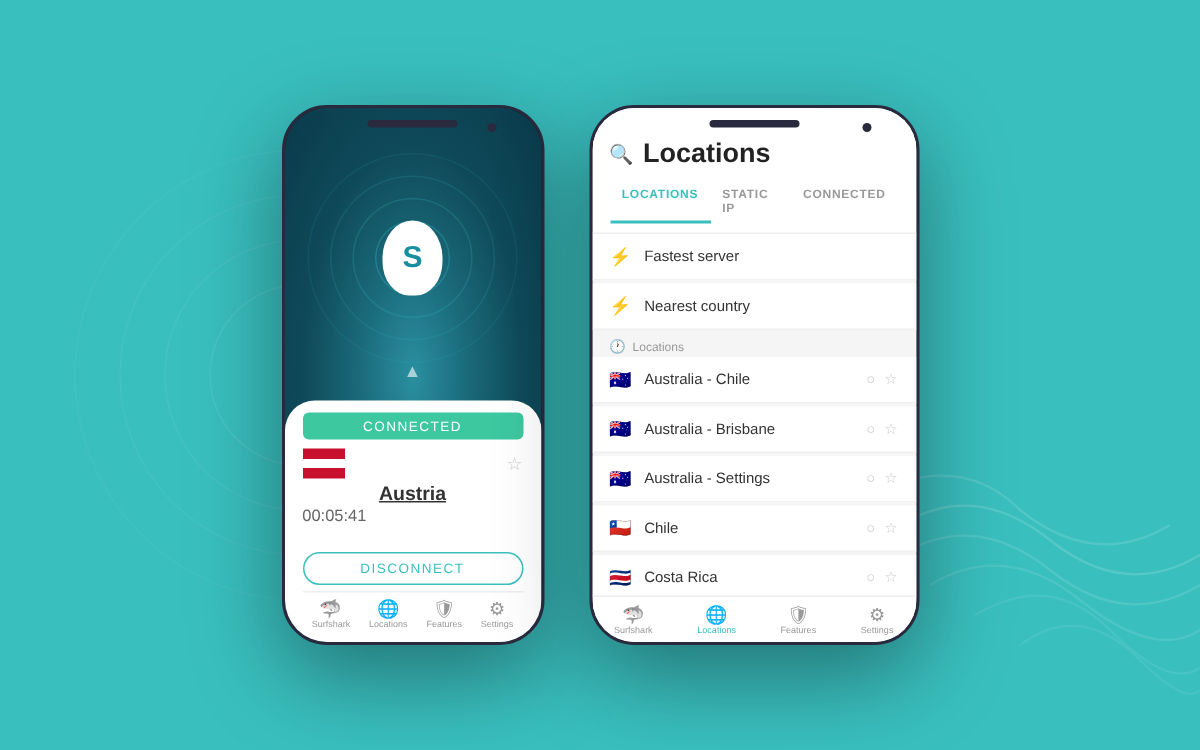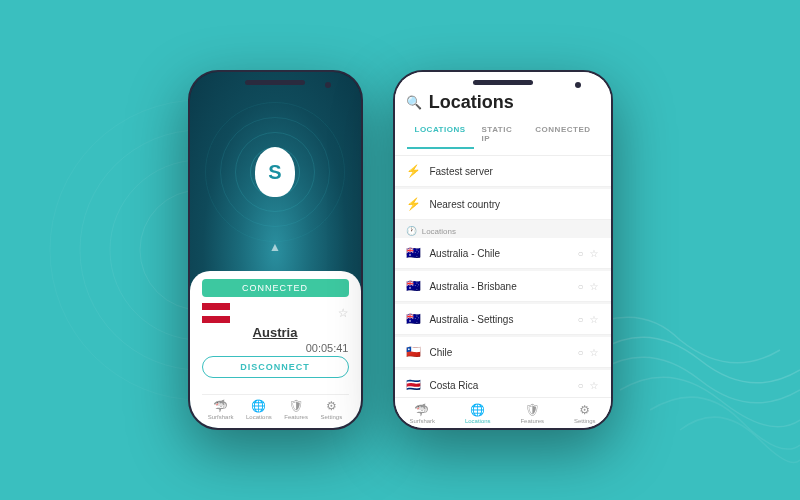--- a/index.html
+++ b/index.html
@@ -164,36 +164,36 @@
       font-weight: 600;
       color: #333;
       text-align: center;
       margin-bottom: 2px;
       text-decoration: underline;
     }
 
     .timer {
       font-size: 11px;
       color: #666;
-      text-align: right;
-      margin-bottom: 2px;
+      text-align: left;
+      margin-bottom: 18px;
     }
 
     .disconnect-btn {
       border: 1.5px solid #3abfbf;
       color: #3abfbf;
       background: white;
       width: 100%;
       padding: 5px;
       border-radius: 15px;
       text-align: center;
       font-size: 9px;
-      font-weight: bold;
+      font-weight: normal;
       letter-spacing: 1px;
-      margin-bottom: 16px;
+      margin-bottom: 4px;
     }
 
     .bottom-nav-left {
       display: flex;
       justify-content: space-around;
       padding: 4px 0 0;
       border-top: 1px solid #eee;
     }
 
     .nav-item {

